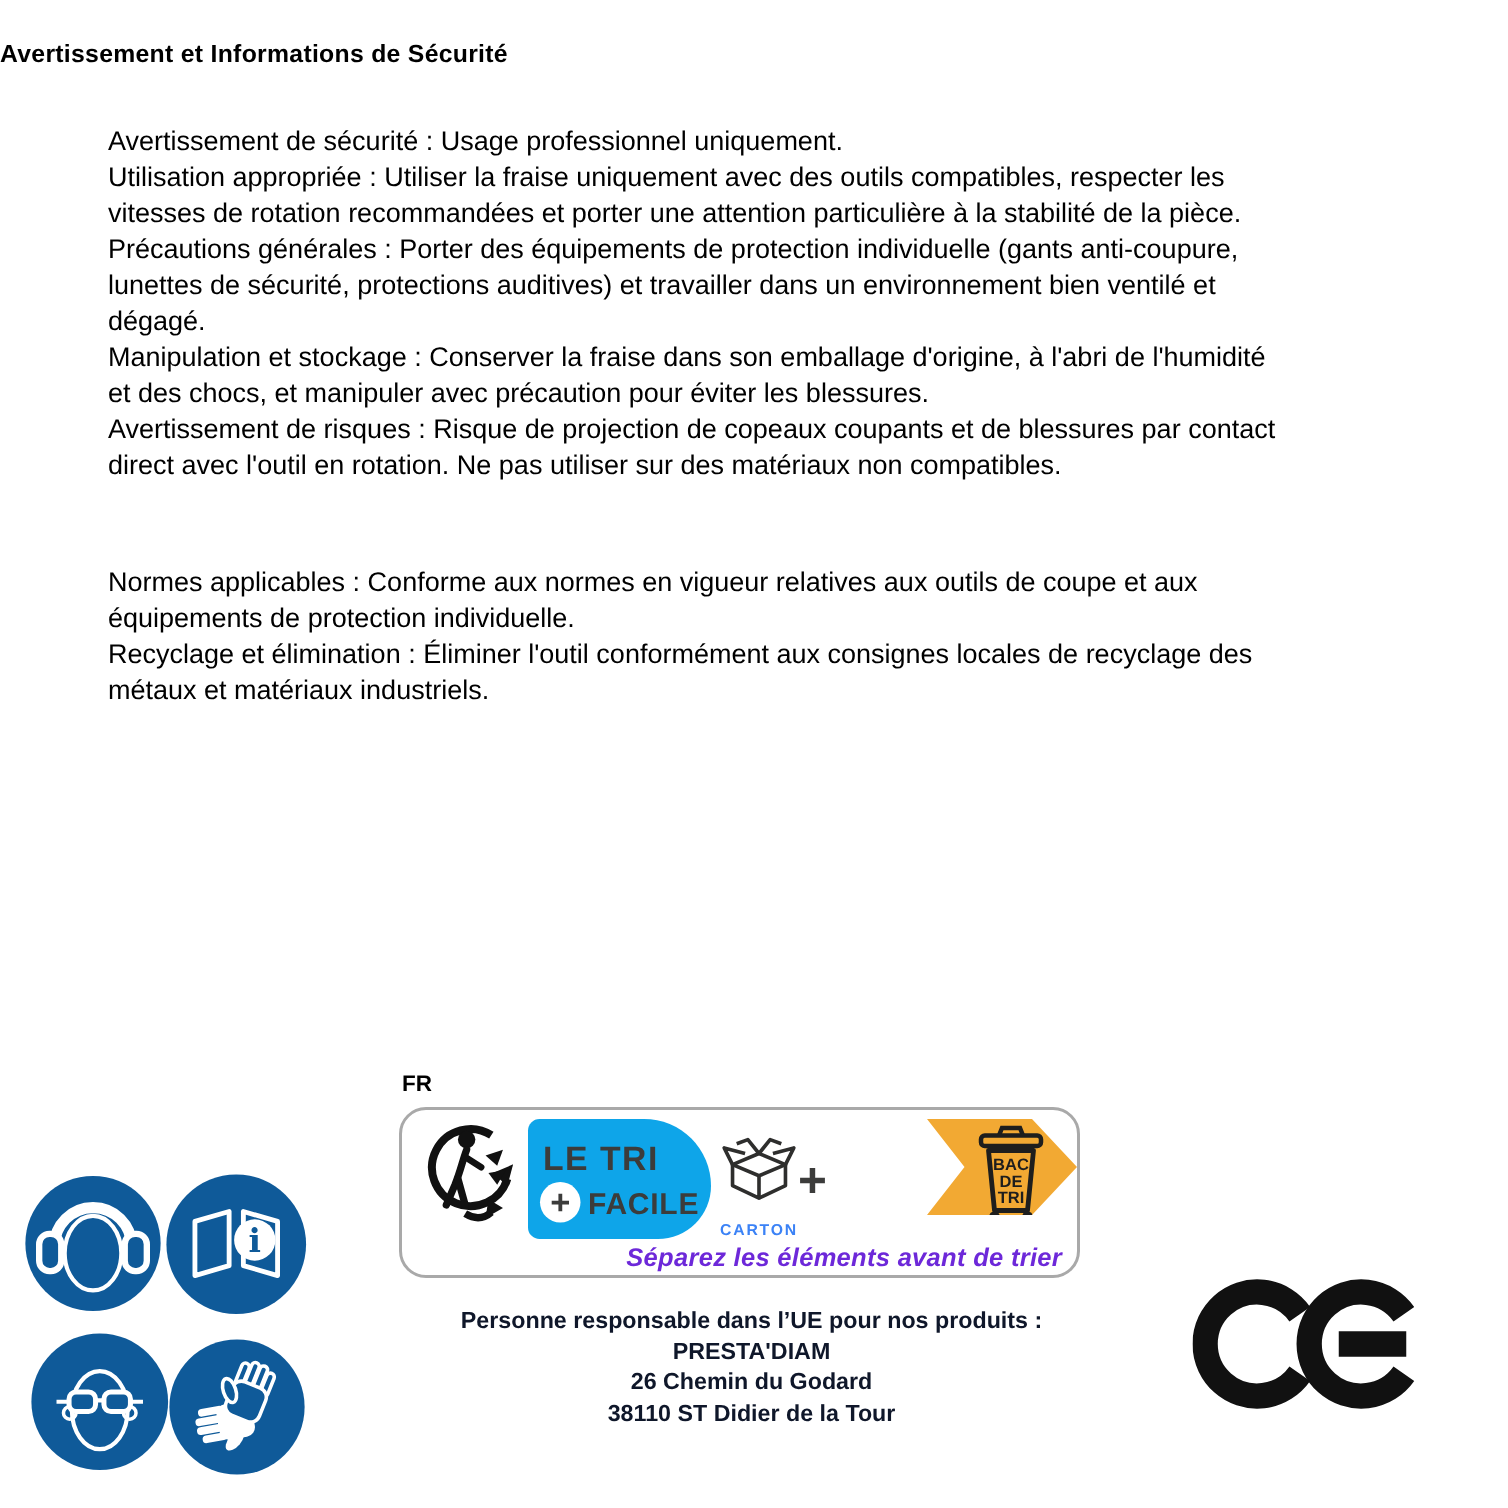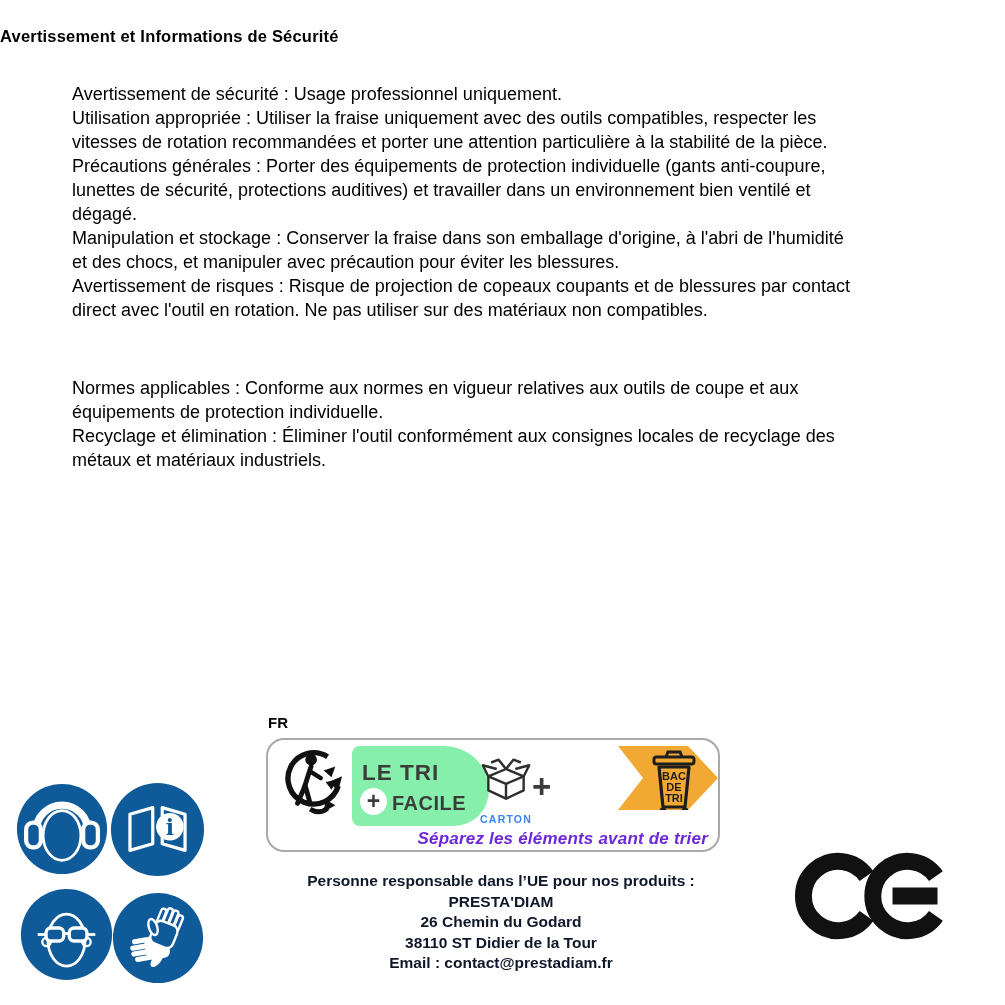--- a/index.html
+++ b/index.html
@@ -20,21 +20,21 @@
 
   
   .fr-code{position:absolute;left:268px;top:714px;font-size:15px;font-weight:bold;}
   .label-box{
     position:absolute;left:266px;top:738px;width:454px;height:114px;box-sizing:border-box;
     border:2px solid #a9a9a9;border-radius:18px;background:#fff;
   }
   .triman{position:absolute;left:15px;top:7px;width:62px;height:70px;}
   .tri-banner{
     position:absolute;left:84px;top:6px;width:122px;height:80px;
-    background:#86efac;border-radius:10px 58px 46px 10px;color:#3C3C3B;padding-left:15px;
+    background:#0ea5e9;border-radius:10px 58px 46px 10px;color:#3C3C3B;
   }
   .tri-banner .l1{position:absolute;left:10px;top:14px;font-size:22.5px;font-weight:800;letter-spacing:1px;}
   .plus-badge{
     position:absolute;left:8px;top:42px;width:27px;height:27px;border-radius:50%;
     background:#fff;color:#3C3C3B;font-size:23px;font-weight:800;line-height:26px;text-align:center;
   }
   .tri-banner .l2{position:absolute;left:40px;top:46px;font-size:20px;font-weight:800;letter-spacing:.5px;}
   .mat-group{position:absolute;top:16px;text-align:right;color:#3b82f6;}
   .mat-carton{left:206px;width:58px;}
   .mat-plastique{left:288px;width:68px;}
@@ -195,21 +195,20 @@
     </div>
 
     <div class="tagline">Séparez les éléments avant de trier</div>
   </div>
 
   <div class="responsible">
     <div>Personne responsable dans l’UE pour nos produits :</div>
     <div>PRESTA'DIAM</div>
     <div>26 Chemin du Godard</div>
     <div>38110 ST Didier de la Tour</div>
-    <div>Email : contact@prestadiam.fr</div>
   </div>
 
   <div class="ce" aria-label="CE">
     <svg viewBox="0 0 160 104">
       <path d="M76.3,30.8 A37,37 0 1 0 76.3,73.2" fill="none" stroke="#111" stroke-width="18"></path>
       <path d="M150.3,30.8 A37,37 0 1 0 150.3,73.2" fill="none" stroke="#111" stroke-width="18"></path>
       <path d="M104,52 H152" fill="none" stroke="#111" stroke-width="18"></path>
     </svg>
   </div>
 

